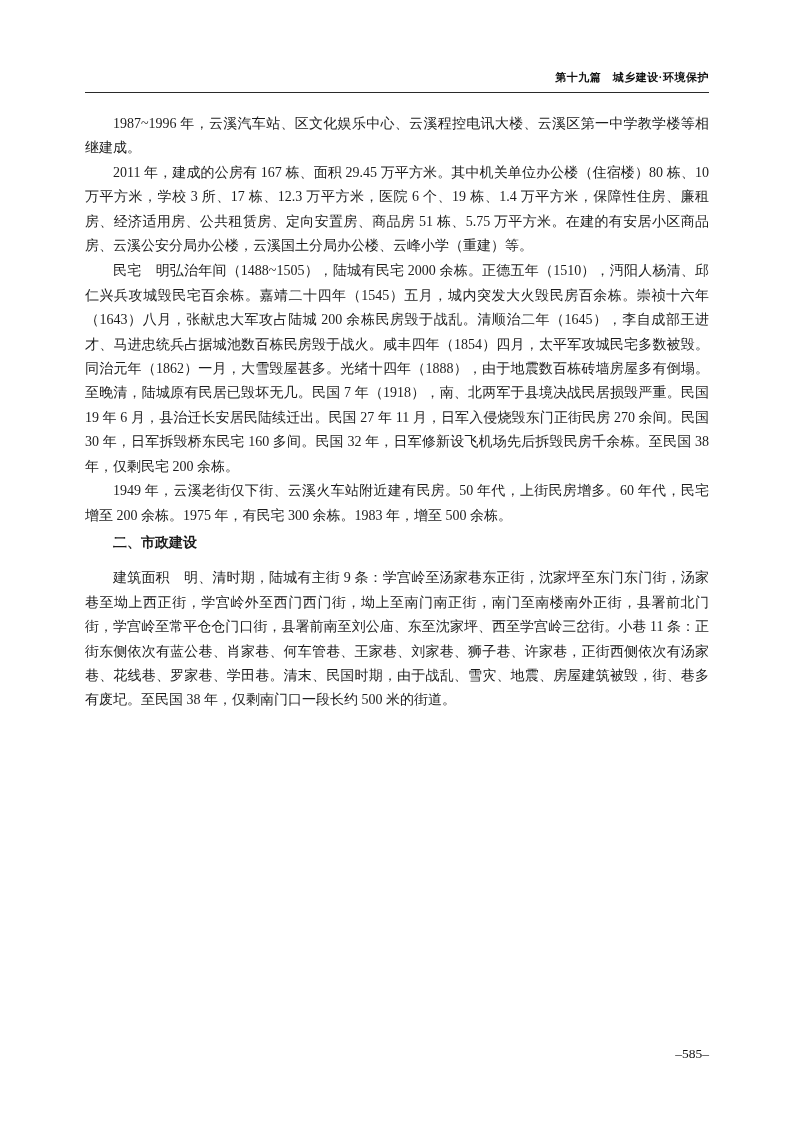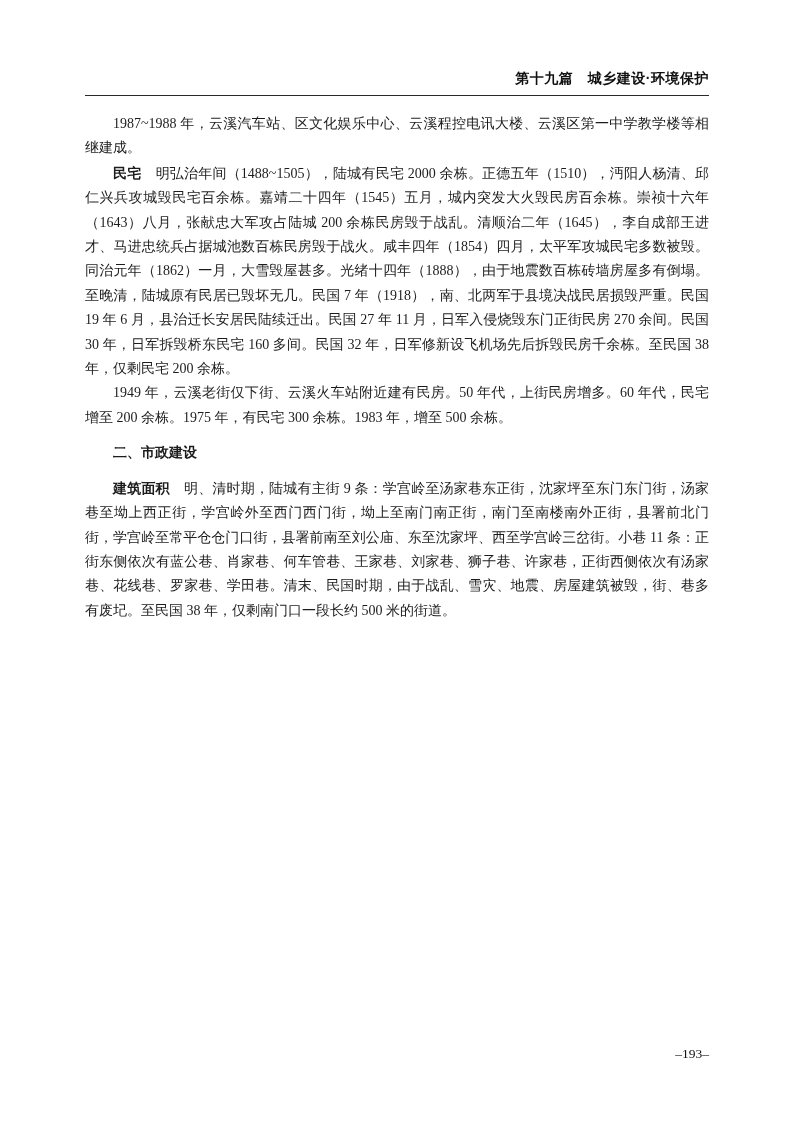--- a/index.html
+++ b/index.html
@@ -14,21 +14,21 @@
     overflow: hidden;
   }
   .page-header {
     position: absolute;
     top: 70px;
     left: 85px;
     right: 84px;
   }
   .header-title {
     text-align: right;
-    font-size: 14px;
+    font-size: 11px;
     font-weight: bold;
     font-family: "Liberation Sans", "DejaVu Sans", sans-serif;
     letter-spacing: 0.5px;
     padding-bottom: 7px;
     color: #111;
   }
   .header-rule {
     border: none;
     border-top: 1.2px solid #2a2a2a;
     height: 0;
@@ -41,24 +41,24 @@
     font-size: 14px;
     line-height: 24.4px;
     text-align: justify;
     text-justify: inter-ideograph;
   }
   p.para { text-indent: 2em; }
   p.continuation { text-indent: 0; }
   p.heading {
     font-weight: bold;
     font-family: "Liberation Sans", "DejaVu Sans", sans-serif;
-    margin: 10px 0 11px 0;
+    margin: 2px 0 11px 0;
   }
   .term-lead {
-    font-weight: bold;
+    font-weight: normal;
     font-family: "Liberation Sans", "DejaVu Sans", sans-serif;
   }
   .page-footer {
     position: absolute;
     bottom: 60px;
     right: 84px;
     font-size: 13.5px;
     color: #111;
   }
 </style>
@@ -66,24 +66,25 @@
 <body>
 
 <div class="page">
 
   <header class="page-header">
     <div class="header-title">第十九篇　城乡建设·环境保护</div>
     <div class="header-rule"></div>
   </header>
 
   <main class="page-body" id="paragraphs">
-      <p class="para normal">1987~1988 年，云溪汽车站、区文化娱乐中心、云溪程控电讯大楼、云溪区第一中学教学楼等相继建成。</p>
+      <p class="para normal">1987~1996 年，云溪汽车站、区文化娱乐中心、云溪程控电讯大楼、云溪区第一中学教学楼等相继建成。</p>
+      <p class="para normal">2011 年，建成的公房有 167 栋、面积 29.45 万平方米。其中机关单位办公楼（住宿楼）80 栋、10 万平方米，学校 3 所、17 栋、12.3 万平方米，医院 6 个、19 栋、1.4 万平方米，保障性住房、廉租房、经济适用房、公共租赁房、定向安置房、商品房 51 栋、5.75 万平方米。在建的有安居小区商品房、云溪公安分局办公楼，云溪国土分局办公楼、云峰小学（重建）等。</p>
       <p class="para term"><span class="term-lead">民宅</span>　明弘治年间（1488~1505），陆城有民宅 2000 余栋。正德五年（1510），沔阳人杨清、邱仁兴兵攻城毁民宅百余栋。嘉靖二十四年（1545）五月，城内突发大火毁民房百余栋。崇祯十六年（1643）八月，张献忠大军攻占陆城 200 余栋民房毁于战乱。清顺治二年（1645），李自成部王进才、马进忠统兵占据城池数百栋民房毁于战火。咸丰四年（1854）四月，太平军攻城民宅多数被毁。同治元年（1862）一月，大雪毁屋甚多。光绪十四年（1888），由于地震数百栋砖墙房屋多有倒塌。至晚清，陆城原有民居已毁坏无几。民国 7 年（1918），南、北两军于县境决战民居损毁严重。民国 19 年 6 月，县治迁长安居民陆续迁出。民国 27 年 11 月，日军入侵烧毁东门正街民房 270 余间。民国 30 年，日军拆毁桥东民宅 160 多间。民国 32 年，日军修新设飞机场先后拆毁民房千余栋。至民国 38 年，仅剩民宅 200 余栋。</p>
       <p class="para normal">1949 年，云溪老街仅下街、云溪火车站附近建有民房。50 年代，上街民房增多。60 年代，民宅增至 200 余栋。1975 年，有民宅 300 余栋。1983 年，增至 500 余栋。</p>
       <p class="para heading">二、市政建设</p>
       <p class="para term"><span class="term-lead">建筑面积</span>　明、清时期，陆城有主街 9 条：学宫岭至汤家巷东正街，沈家坪至东门东门街，汤家巷至坳上西正街，学宫岭外至西门西门街，坳上至南门南正街，南门至南楼南外正街，县署前北门街，学宫岭至常平仓仓门口街，县署前南至刘公庙、东至沈家坪、西至学宫岭三岔街。小巷 11 条：正街东侧依次有蓝公巷、肖家巷、何车管巷、王家巷、刘家巷、狮子巷、许家巷，正街西侧依次有汤家巷、花线巷、罗家巷、学田巷。清末、民国时期，由于战乱、雪灾、地震、房屋建筑被毁，街、巷多有废圮。至民国 38 年，仅剩南门口一段长约 500 米的街道。</p>
     </main>
 
   <footer class="page-footer">
-    <span class="page-number">–193–</span>
+    <span class="page-number">–585–</span>
   </footer>
 
 </div>
 
 </body></html>

